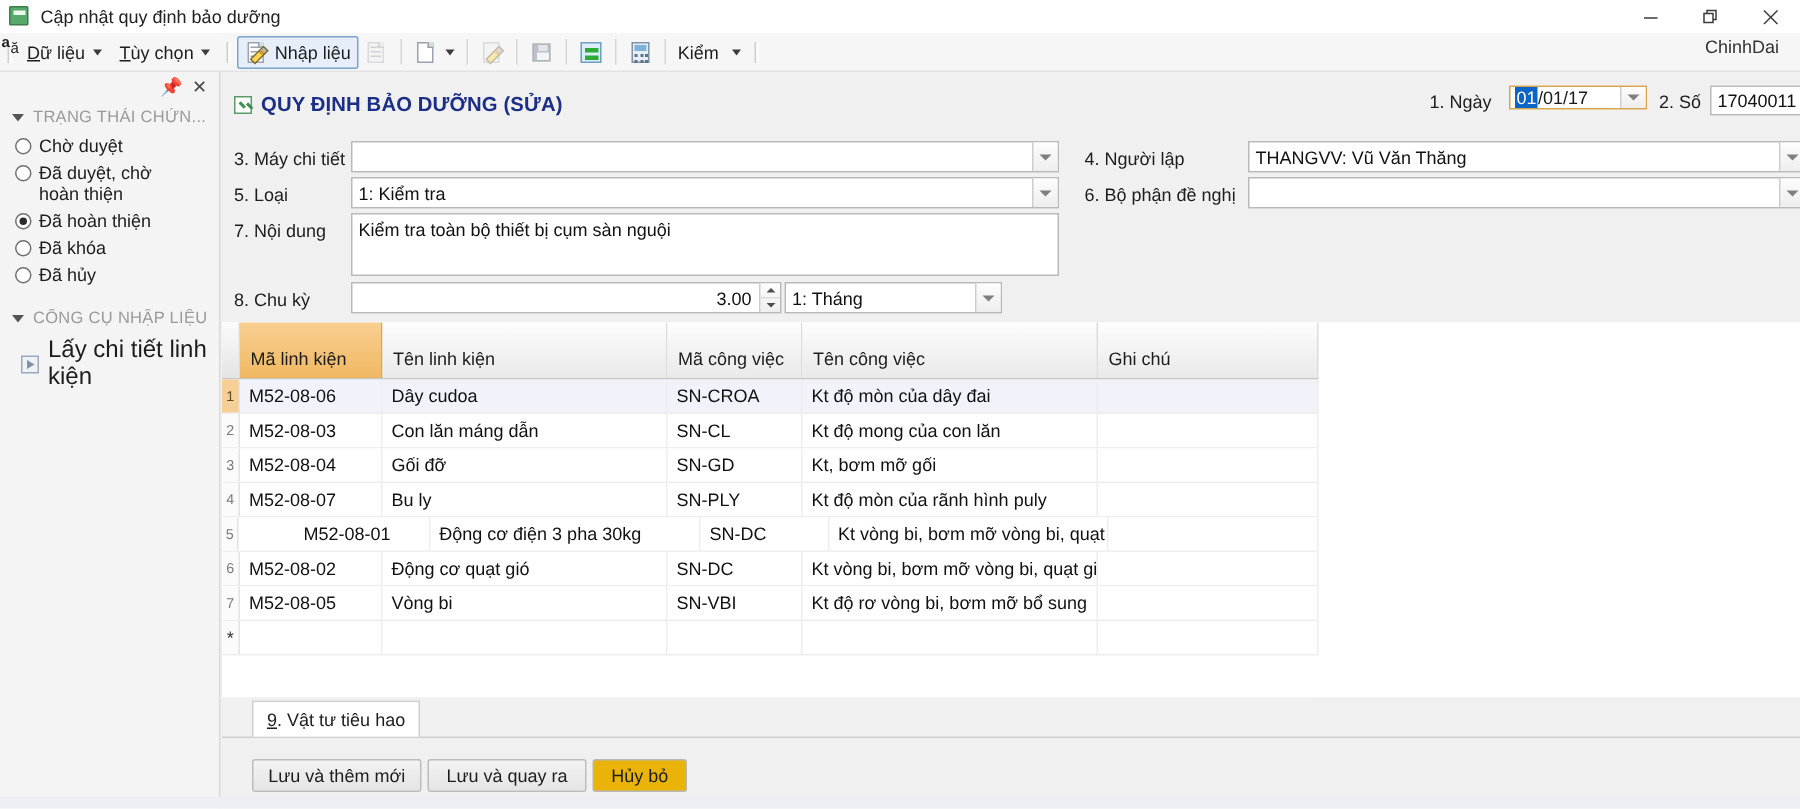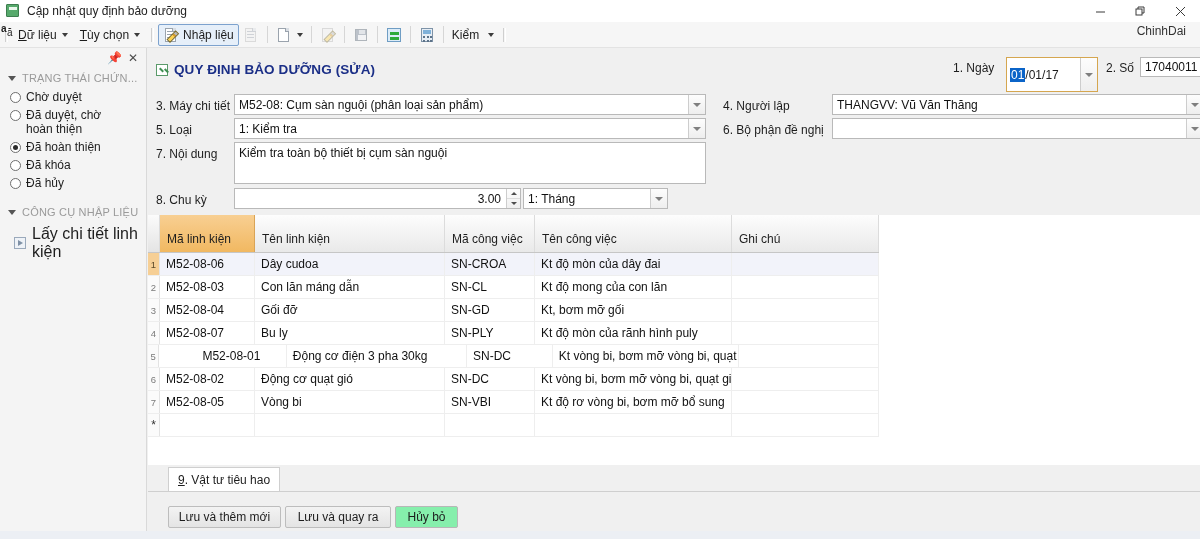--- a/index.html
+++ b/index.html
@@ -191,21 +191,21 @@
     display:flex; align-items:center; font-size:12px; color:#1d1d1d;
   }
   .tab .u{ text-decoration:underline; }
   .btnrow{ position:absolute; left:0; top:446px; width:1052px; height:45px; }
   .btn{
     position:absolute; top:12px; height:22px;
     display:flex; align-items:center; justify-content:center;
     font-size:12px; color:#1d1d1d;
     background:linear-gradient(#f3f3f3,#e4e4e4); border:1px solid #bdbdbd; border-radius:2px;
   }
-  .btn.focused{ background:#86efac; border:1px solid #b7b7b7; }
+  .btn.focused{ background:#eab308; border:1px solid #b7b7b7; }
   .bottom-strip{ position:absolute; left:0; top:531px; width:1200px; height:8px; background:#eceff4; }
 </style>
 </head>
 <body>
 
 <div id="app">
 
   <div class="titlebar">
     <div class="app-icon">
         <div class="glyph"></div>
@@ -376,33 +376,32 @@
 
   <div class="content">
 
     <div class="formtop">
       <div class="form-title">
         <span class="chk-title"></span>
         <span>QUY ĐỊNH BẢO DƯỠNG (SỬA)</span>
       </div>
 
       <div class="lbl" style="left:805px; top:13px;">1. Ngày</div>
-      <div class="datebox" style="left:858px; top:9px; width:92px; height:35px;">
+      <div class="datebox" style="left:858px; top:9px; width:92px; height:16px;">
         <span class="seg-sel">01</span>
           <span>/01/17</span>
         <span class="combo-arrow"></span>
       </div>
       <div class="lbl" style="left:958px; top:13px;">2. Số</div>
       <div class="fld" style="left:992px; top:9px; width:62px; height:20px;">
         <span>17040011</span>
       </div>
 
       <div class="lbl" style="left:8px; top:51px;">3. Máy chi tiết</div>
       <div class="fld" style="left:86px; top:46px; width:472px; height:21px;">
-        <span>M52-08: Cụm sàn nguội (phân loại sản phẩm)</span>
         <span class="combo-arrow"></span>
       </div>
       <div class="lbl" style="left:575px; top:51px;">4. Người lập</div>
       <div class="fld" style="left:684px; top:46px; width:372px; height:21px;">
         <span>THANGVV: Vũ Văn Thăng</span>
         <span class="combo-arrow"></span>
       </div>
 
       <div class="lbl" style="left:8px; top:75px;">5. Loại</div>
       <div class="fld" style="left:86px; top:70px; width:472px; height:21px;">

